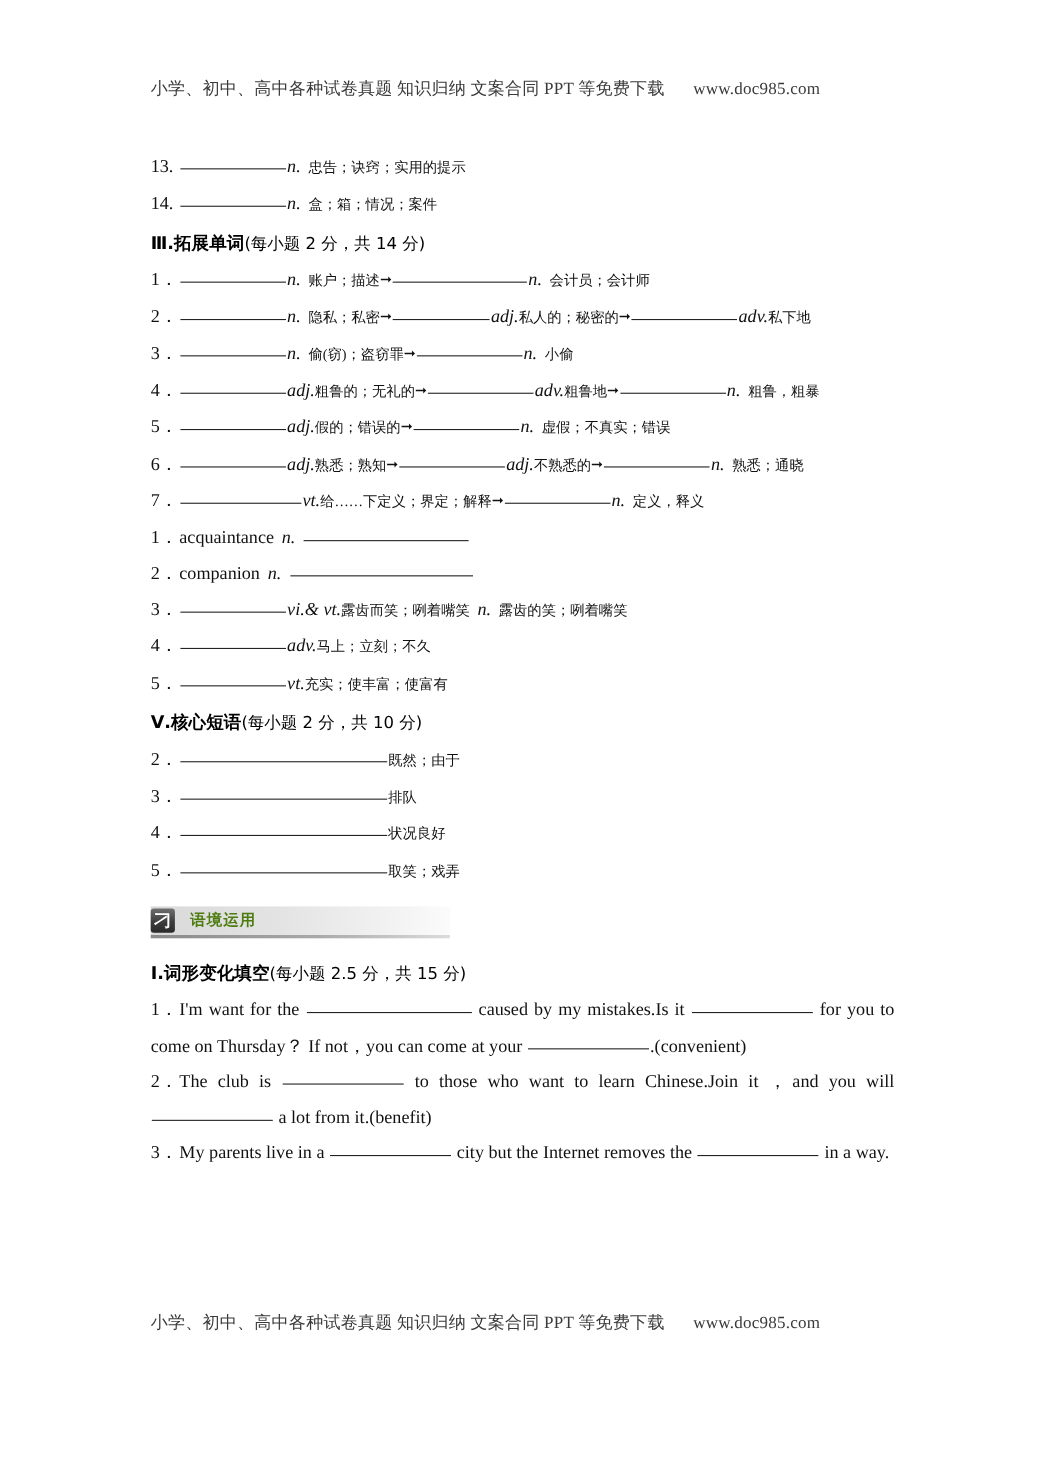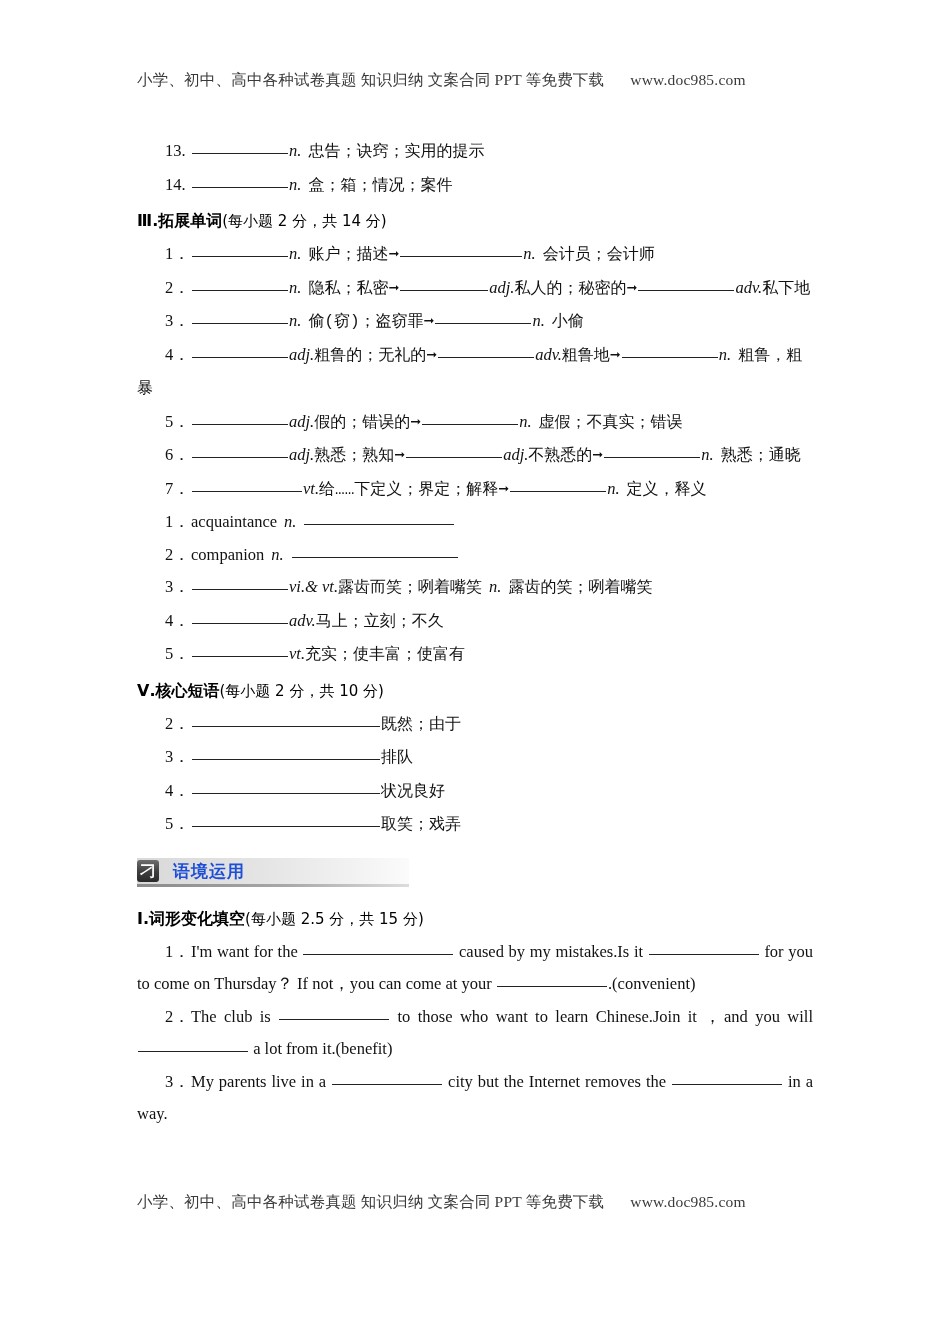--- a/index.html
+++ b/index.html
@@ -56,21 +56,20 @@
   }
   .line.justify-last-left {
     white-space: normal;
     text-align: justify;
     text-align-last: left;
   }
 
   .num {
     display: inline-block;
     min-width: 26px;
-    margin-left: 28px;
   }
 
   .blank {
     display: inline-block;
     border-bottom: 1px solid #222;
     height: 1px;
     vertical-align: 2px;
     margin: 0 1px;
   }
   .b-sm { width: 88px; }
@@ -79,22 +78,22 @@
   .b-xl { width: 122px; }
   .b-2xl { width: 150px; }
   .b-3xl { width: 166px; }
   .b-phrase { width: 188px; }
 
   .pos {
     font-style: italic;
     font-family: "Liberation Serif", serif;
   }
   .cn {
-    font-family: Liberation Mono, monospace;
-    font-size: 16px;
+    font-family: Liberation Serif, serif;
+    font-size: 13px;
   }
   .en {
     font-family: "Liberation Serif", serif;
   }
 
   .sec-head {
     font-size: 16.5px;
     line-height: 34px;
     white-space: nowrap;
     margin-top: 2px;
@@ -150,23 +149,23 @@
     font-weight: bold;
     line-height: 22px;
     text-align: center;
   }
   .banner-label {
     position: absolute;
     left: 36px;
     top: 2px;
     font-family: "DejaVu Sans", "Liberation Sans", sans-serif;
     font-weight: bold;
-    font-size: 17px;
+    font-size: 14px;
     line-height: 26px;
-    color: #1d4ed8;
+    color: #4d7c0f;
     letter-spacing: 1px;
   }
 
   .arrow {
     font-family: "DejaVu Sans", sans-serif;
     font-size: 13px;
     vertical-align: 1px;
   }
   .gap { display: inline-block; width: 7px; }
 </style>

